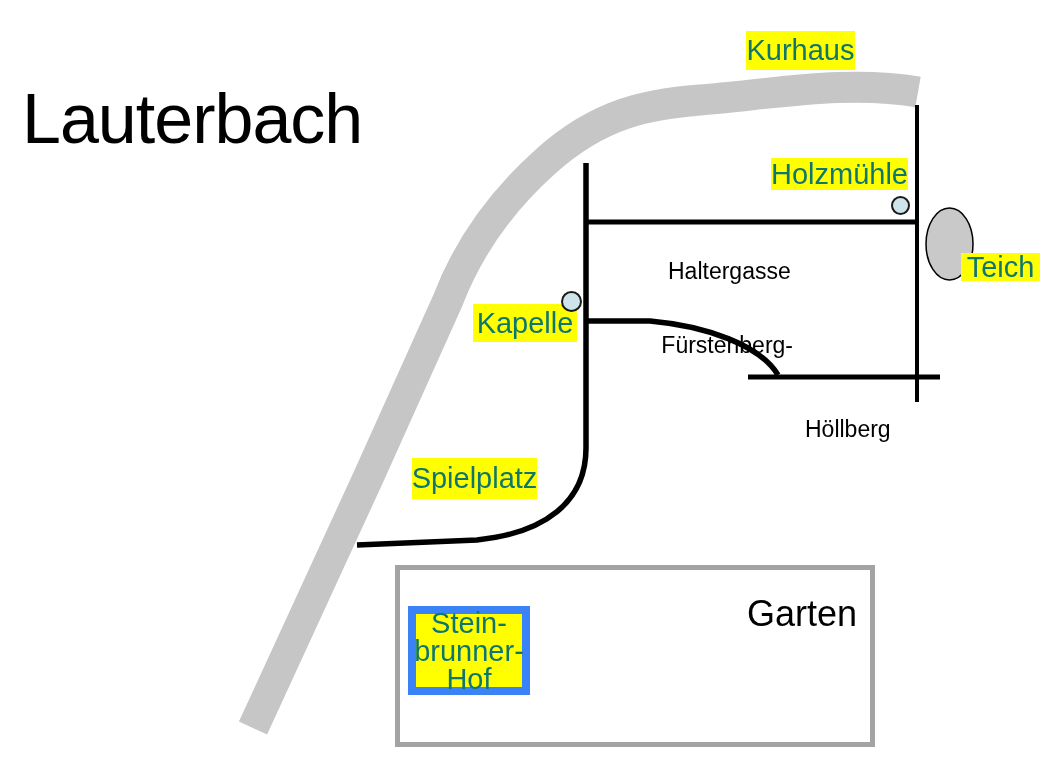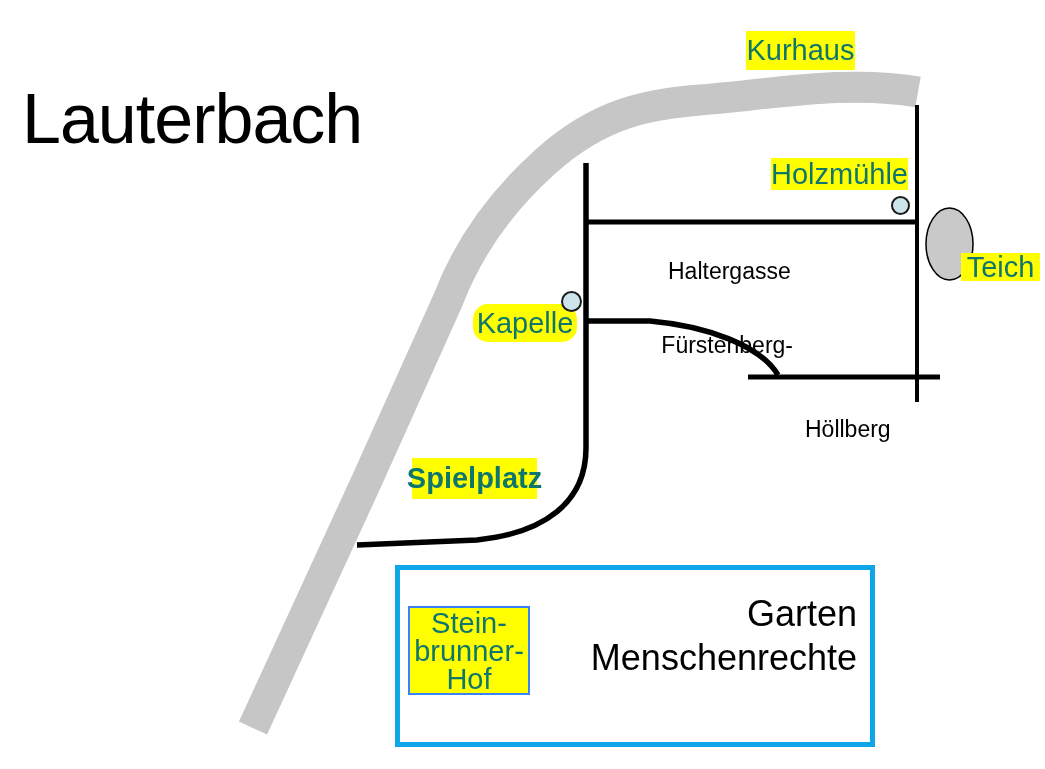--- a/index.html
+++ b/index.html
@@ -40,28 +40,28 @@
     font-size: 29px;
     display: flex;
     align-items: center;
     justify-content: center;
     white-space: nowrap;
     z-index: 3;
   }
   #label-kurhaus     { left: 746px; top: 31px;  width: 109px; height: 39px; }
   #label-holzmuehle  { left: 771px; top: 158px; width: 137px; height: 32px; }
   #label-teich       { left: 961px; top: 253px; width: 79px;  height: 28px; }
-  #label-kapelle     { left: 473px; top: 304px; width: 104px; height: 38px; border-radius: 15px; }
-  #label-spielplatz  { left: 412px; top: 458px; width: 125px; height: 41px; font-weight: bold; }
+  #label-kapelle     { left: 473px; top: 304px; width: 104px; height: 38px; }
+  #label-spielplatz  { left: 412px; top: 458px; width: 125px; height: 41px; }
 
   #label-steinbrunner {
     left: 408px; top: 606px; width: 122px; height: 89px;
     flex-direction: column;
     line-height: 28px;
-    border: 2px solid #3b82f6;
+    border: 8px solid #3b82f6;
     text-align: center;
     z-index: 4;
   }
 
   .street-name {
     position: absolute;
     color: #000000;
     font-size: 23px;
     white-space: nowrap;
     z-index: 2;
@@ -78,21 +78,21 @@
     border: 2px solid #1a1a1a;
     z-index: 5;
   }
   #marker-kapelle    { left: 561px; top: 291px; width: 21px; height: 21px; }
   #marker-holzmuehle { left: 891px; top: 196px; width: 19px; height: 19px; }
 
   .garten-box {
     position: absolute;
     left: 395px; top: 565px;
     width: 480px; height: 182px;
-    border: 5px solid #0ea5e9;
+    border: 5px solid #a3a3a3;
     background: transparent;
     z-index: 2;
   }
   .garten-text {
     position: absolute;
     right: 13px;
     top: 22px;
     text-align: right;
     font-size: 36px;
     line-height: 44px;
@@ -141,17 +141,16 @@
     <span>brunner-</span>
     <span>Hof</span>
   </div>
 
   <div class="marker" id="marker-kapelle"></div>
   <div class="marker" id="marker-holzmuehle"></div>
 
   <div class="garten-box">
     <div class="garten-text">
       <div>Garten</div>
-      <div>Menschenrechte</div>
     </div>
   </div>
 
 </div>
 
 </body></html>

